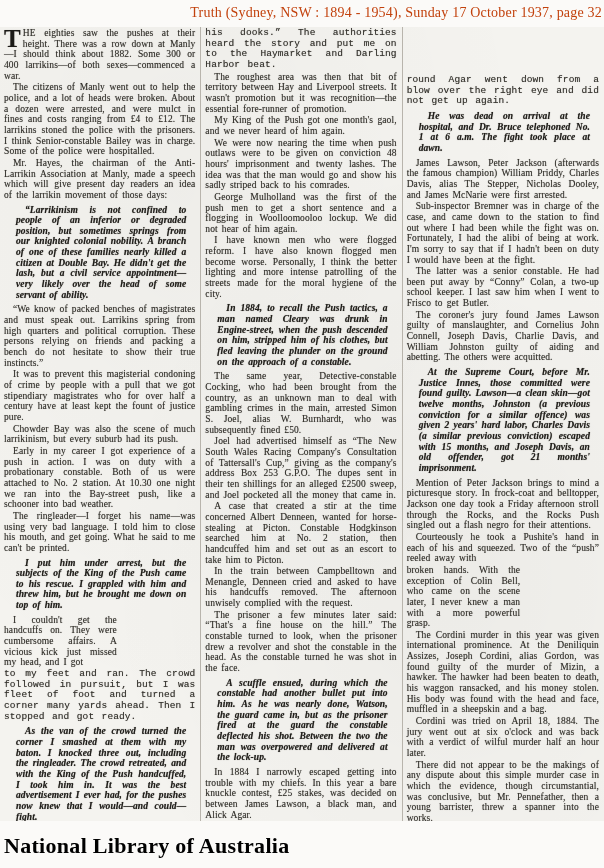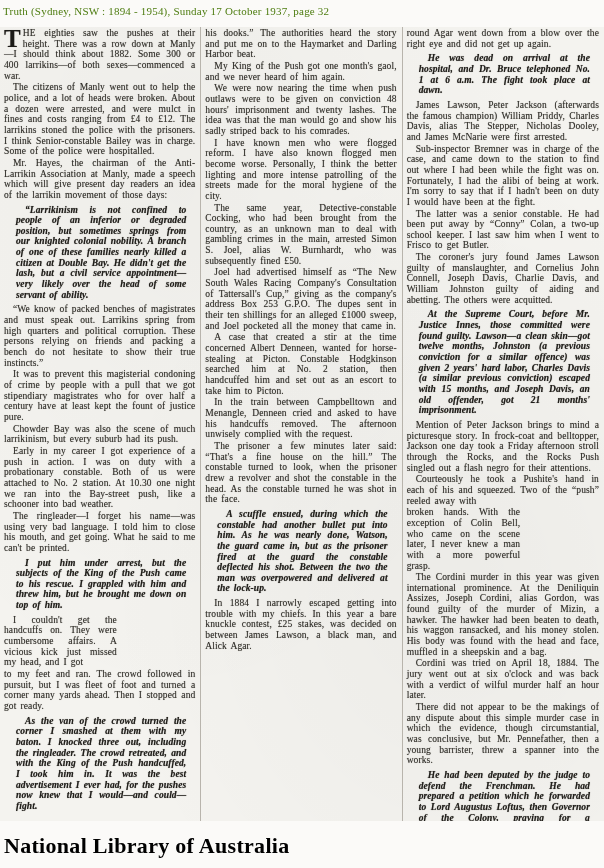--- a/index.html
+++ b/index.html
@@ -6,56 +6,57 @@
   html,body { width:604px; height:868px; }
   body {
     background:#fbfaf8;
     font-family:"Liberation Serif", serif;
     overflow:hidden;
     position:relative;
   }
   .page-header {
     height:27px;
     padding:5px 2px 0 3px;
-    font-size:11px;
-    color:#4d7c0f;
+    font-size:14px;
+    color:#c2410c;
     letter-spacing:0.2px;
     white-space:nowrap;
+    text-align:right;
   }
   .scan {
     width:604px;
     height:794px;
     background:
       radial-gradient(ellipse at 30% 20%, rgba(0,0,0,0.025), rgba(0,0,0,0) 60%),
       radial-gradient(ellipse at 75% 70%, rgba(0,0,0,0.03), rgba(0,0,0,0) 55%),
       #f4f3ef;
     display:flex;
     overflow:hidden;
   }
   .col {
     width:201.33px;
     height:100%;
     overflow:hidden;
     padding:1px 5px 0 4px;
     border-right:1px solid #b8b4ac;
   }
-  .col:last-child { border-right:none; }
+  .col:last-child { border-right:none;margin-top:47px; }
   .blk {
     font-size:9.5px;
     line-height:10.65px;
     text-align:justify;
     color:#34322d;
     word-spacing:1.6px;
     letter-spacing:0.1px;
     text-shadow:0 0 0.7px rgba(72,70,64,0.6);
     margin-bottom:1px;
   }
   .b-lead { text-indent:0; }
   .b-normal { text-indent:9px; }
-  .b-cont { text-indent:0; }
+  .b-cont { text-indent:0;font-family:Liberation Mono, monospace; }
   .b-inset {
     font-weight:bold;
     color:#211f1b;
     text-shadow:0 0 0.8px rgba(40,38,34,0.65);
     padding-left:12px;
     padding-right:9px;
     margin:4px 0 4px 0;
     text-indent:9px;
     font-style:italic;
   }
@@ -95,25 +96,28 @@
       <p class="blk b-normal">Chowder Bay was also the scene of much larrikinism, but every suburb had its push.</p>
       <p class="blk b-normal">Early in my career I got experience of a push in action. I was on duty with a probationary constable. Both of us were attached to No. 2 station. At 10.30 one night we ran into the Bay-street push, like a schooner into bad weather.</p>
       <p class="blk b-normal">The ringleader—I forget his name—was using very bad language. I told him to close his mouth, and get going. What he said to me can't be printed.</p>
       <p class="blk b-inset">I put him under arrest, but the subjects of the King of the Push came to his rescue. I grappled with him and threw him, but he brought me down on top of him.</p>
       <p class="blk b-narrow">I couldn't get the handcuffs on. They were cumbersome affairs. A vicious kick just missed my head, and I got</p>
       <p class="blk b-cont">to my feet and ran. The crowd followed in pursuit, but I was fleet of foot and turned a corner many yards ahead. Then I stopped and got ready.</p>
       <p class="blk b-inset">As the van of the crowd turned the corner I smashed at them with my baton. I knocked three out, including the ringleader. The crowd retreated, and with the King of the Push handcuffed, I took him in. It was the best advertisement I ever had, for the pushes now knew that I would—and could—fight.</p>
     </div>
   <div class="col">
       <p class="blk b-cont">his dooks.” The authorities heard the story and put me on to the Haymarket and Darling Harbor beat.</p>
+      <p class="blk b-normal">The roughest area was then that bit of territory between Hay and Liverpool streets. It wasn't promotion but it was recognition—the essential fore-runner of promotion.</p>
       <p class="blk b-normal">My King of the Push got one month's gaol, and we never heard of him again.</p>
       <p class="blk b-normal">We were now nearing the time when push outlaws were to be given on conviction 48 hours' imprisonment and twenty lashes. The idea was that the man would go and show his sadly striped back to his comrades.</p>
+      <p class="blk b-normal">George Mulholland was the first of the push men to get a short sentence and a flogging in Woolloomooloo lockup. We did not hear of him again.</p>
       <p class="blk b-normal">I have known men who were flogged reform. I have also known flogged men become worse. Personally, I think the better lighting and more intense patrolling of the streets made for the moral hygiene of the city.</p>
+      <p class="blk b-inset">In 1884, to recall the Push tactics, a man named Cleary was drunk in Engine-street, when the push descended on him, stripped him of his clothes, but fled leaving the plunder on the ground on the approach of a constable.</p>
       <p class="blk b-normal">The same year, Detective-constable Cocking, who had been brought from the country, as an unknown man to deal with gambling crimes in the main, arrested Simon S. Joel, alias W. Burnhardt, who was subsequently fined £50.</p>
-      <p class="blk b-normal">Joel had advertised himself as “The New South Wales Racing Company's Consultation of Tattersall's Cup,” giving as the company's address Box 253 G.P.O. The dupes sent in their ten shillings for an alleged £1000 sweep, and Joel pocketed all the money that came in.</p>
+      <p class="blk b-normal">Joel had advertised himself as “The New South Wales Racing Company's Consultation of Tattersall's Cup,” giving as the company's address Box 253 G.P.O. The dupes sent in their ten shillings for an alleged £2500 sweep, and Joel pocketed all the money that came in.</p>
       <p class="blk b-normal">A case that created a stir at the time concerned Albert Denneen, wanted for horse-stealing at Picton. Constable Hodgkinson searched him at No. 2 station, then handcuffed him and set out as an escort to take him to Picton.</p>
       <p class="blk b-normal">In the train between Campbelltown and Menangle, Denneen cried and asked to have his handcuffs removed. The afternoon unwisely complied with the request.</p>
       <p class="blk b-normal">The prisoner a few minutes later said: “That's a fine house on the hill.” The constable turned to look, when the prisoner drew a revolver and shot the constable in the head. As the constable turned he was shot in the face.</p>
       <p class="blk b-inset">A scuffle ensued, during which the constable had another bullet put into him. As he was nearly done, Watson, the guard came in, but as the prisoner fired at the guard the constable deflected his shot. Between the two the man was overpowered and delivered at the lock-up.</p>
       <p class="blk b-normal">In 1884 I narrowly escaped getting into trouble with my chiefs. In this year a bare knuckle contest, £25 stakes, was decided on between James Lawson, a black man, and Alick Agar.</p>
     </div>
   <div class="col">
       <p class="blk b-cont">round Agar went down from a blow over the right eye and did not get up again.</p>
       <p class="blk b-inset">He was dead on arrival at the hospital, and Dr. Bruce telephoned No. 1 at 6 a.m. The fight took place at dawn.</p>
       <p class="blk b-normal">James Lawson, Peter Jackson (afterwards the famous champion) William Priddy, Charles Davis, alias The Stepper, Nicholas Dooley, and James McNarie were first arrested.</p>

